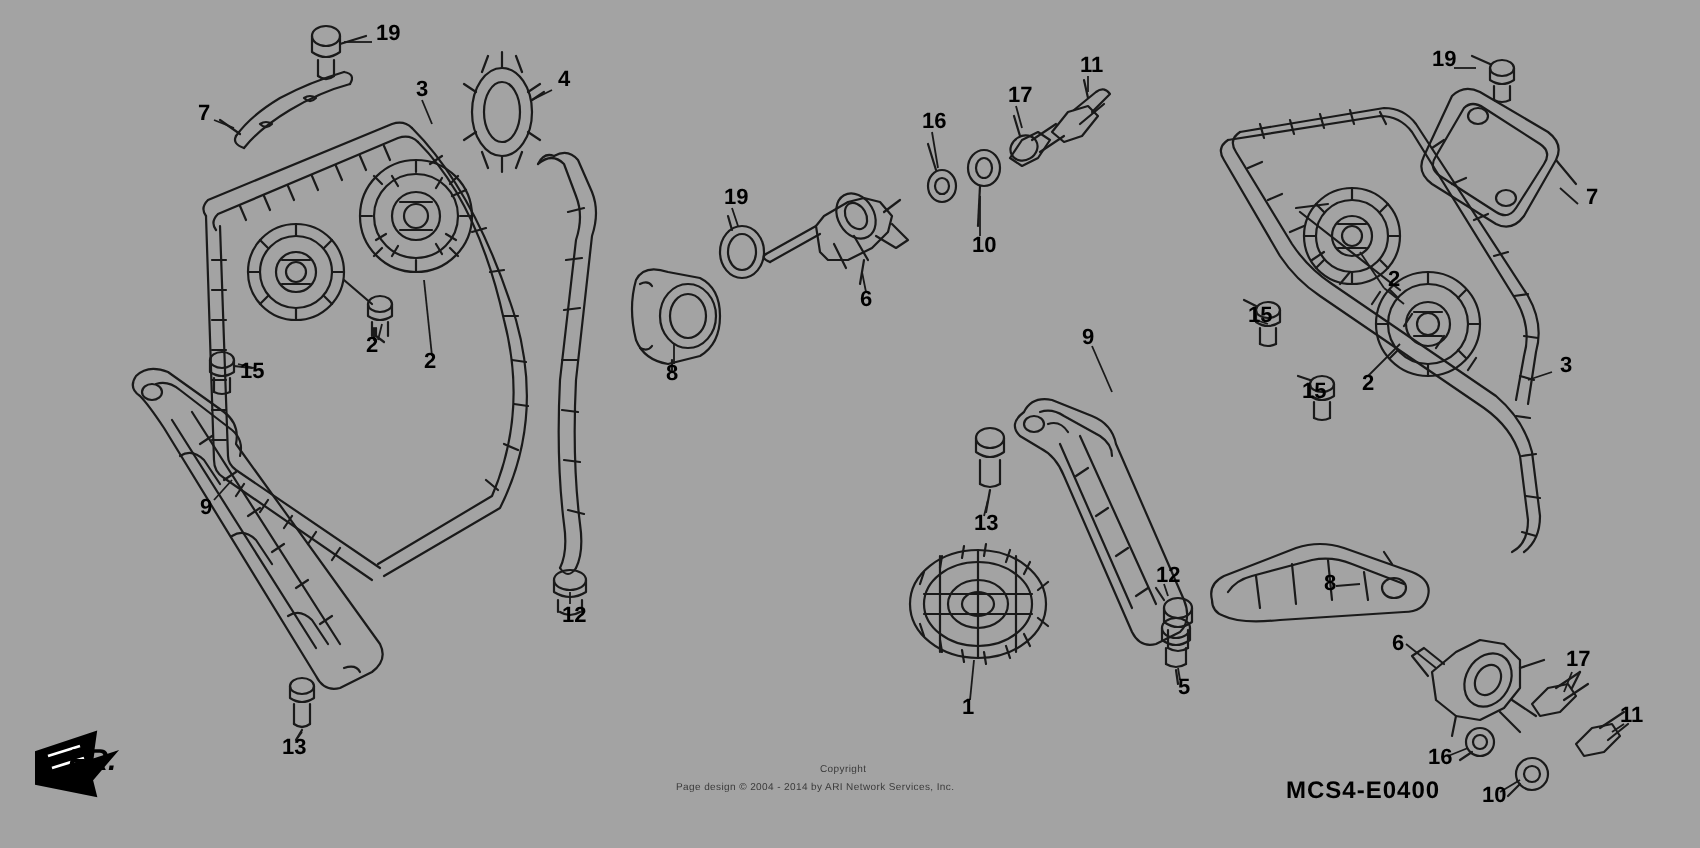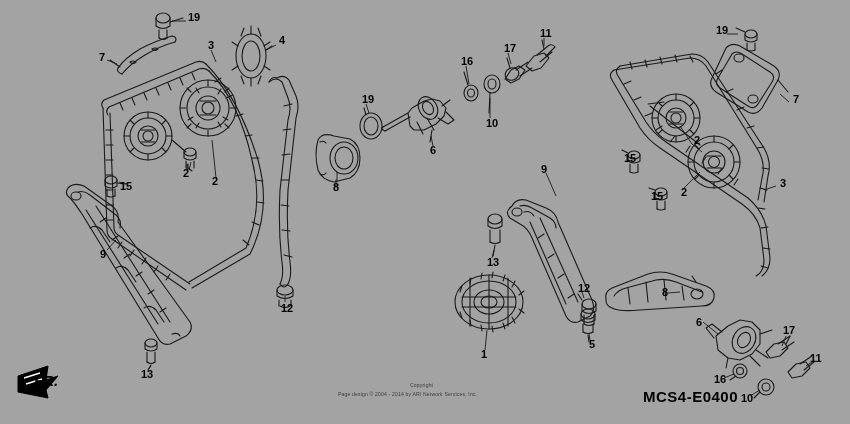--- a/index.html
+++ b/index.html
@@ -27,21 +27,21 @@
     font-family: "Liberation Sans", sans-serif;
     font-size: 11px;
     font-weight: bold;
     color: #000000;
     line-height: 1;
     white-space: nowrap;
   }
   .partnum {
     position: absolute;
     font-family: "Liberation Sans", sans-serif;
-    font-size: 15px;
+    font-size: 12px;
     font-weight: bold;
     letter-spacing: 0.5px;
     color: #000000;
     white-space: nowrap;
   }
   .copy-line {
     position: absolute;
     font-family: "Liberation Sans", sans-serif;
     font-size: 5px;
     color: #3a3a3a;

